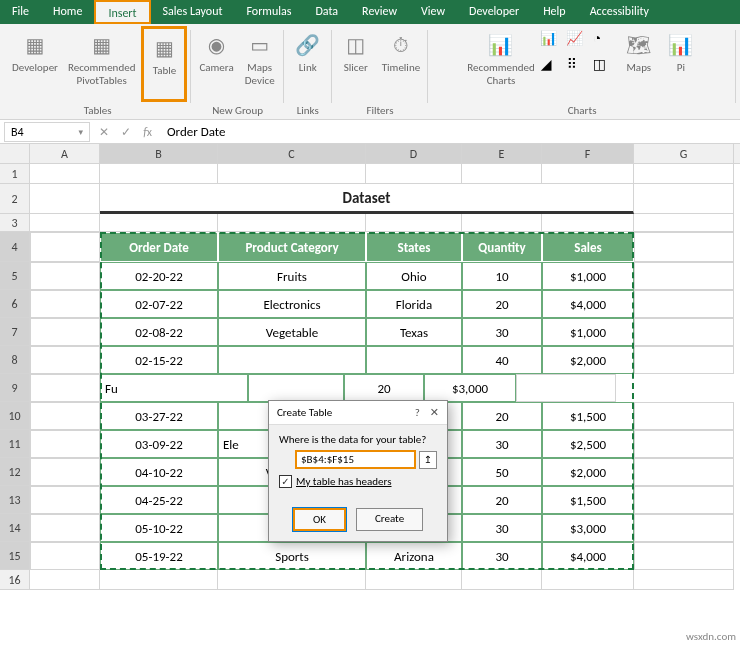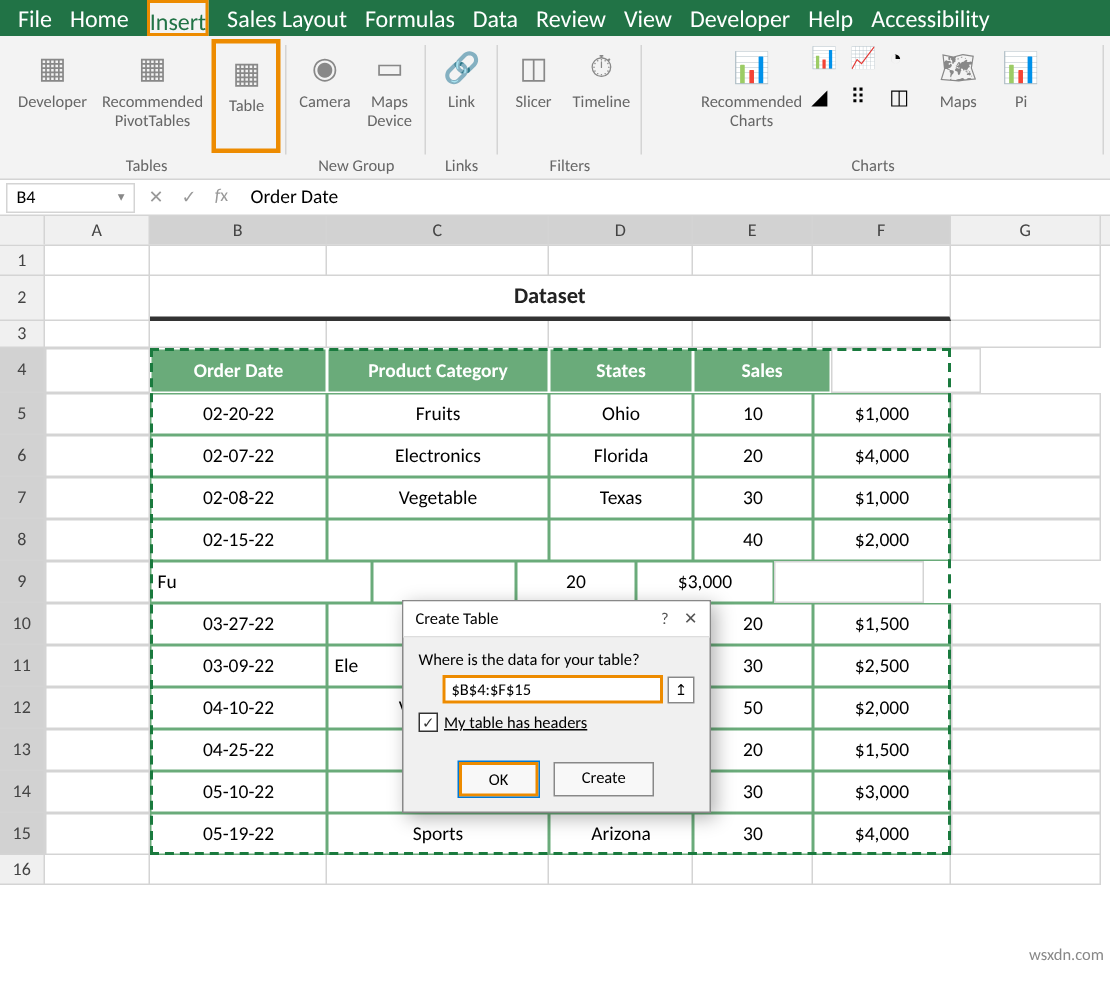--- a/index.html
+++ b/index.html
@@ -1,19 +1,19 @@
 <!DOCTYPE html>
 <html><head>
 <meta charset="utf-8">
 <style>
 * { box-sizing: border-box; margin: 0; padding: 0; font-family: 'Segoe UI', Calibri, sans-serif; }
 body { background: #fff; width: 740px; height: 659px; overflow: hidden; position: relative; }
 
 .menubar { background: #217346; display: flex; height: 24px; overflow: hidden; }
-.menu-item { color: #fff; padding: 4px 0; font-size: 16px; cursor: pointer; white-space: nowrap; margin-left: 12px; }
+.menu-item { color: #fff; padding: 4px 12px; font-size: 12px; cursor: pointer; white-space: nowrap; }
 .menu-item.active { background: #f3f3f3; color: #217346; }
 .menu-highlight { border: 2px solid #ed8b00; }
 
 .ribbon { background: #f3f3f3; border-bottom: 1px solid #d4d4d4; height: 96px; display: flex; padding: 2px 4px 0 4px; }
 .ribbon-group { display: flex; flex-direction: column; align-items: center; padding: 0 4px; position: relative; }
 .ribbon-group::after { content: ''; position: absolute; right: 0; top: 4px; bottom: 16px; width: 1px; background: #d4d4d4; }
 .ribbon-buttons { display: flex; gap: 2px; flex: 1; }
 .ribbon-btn { display: flex; flex-direction: column; align-items: center; justify-content: flex-start; padding: 3px 4px; min-width: 40px; color: #666; font-size: 11px; text-align: center; cursor: pointer; }
 .ribbon-btn.narrow { min-width: 30px; }
 .ribbon-btn .ico { width: 32px; height: 32px; display: flex; align-items: center; justify-content: center; font-size: 20px; color: #888; }
@@ -40,21 +40,21 @@
 .wA { width: 70px; } .wB { width: 118px; } .wC { width: 148px; } .wD { width: 96px; } .wE { width: 80px; } .wF { width: 92px; } .wG { width: 100px; }
 
 .title-cell { font-weight: bold; font-size: 15px; justify-content: center; color: #222; }
 
 .data-row .cell { border: 1px solid #6aab7a; text-align: center; justify-content: center; }
 .data-header .cell { background: #6aab7a; color: #fff; font-weight: bold; border: 1px solid #fff; }
 .sales-cell { justify-content: space-between; padding: 0 10px; }
 
 .marching-ants { position: absolute; border: 2px dashed #1a7a3e; pointer-events: none; }
 
-.dialog { position: absolute; left: 268px; top: 400px; width: 206px; background: #f0f0f0; border: 1px solid #888; box-shadow: 3px 3px 12px rgba(0,0,0,.3); font-size: 11px; }
+.dialog { position: absolute; left: 268px; top: 400px; width: 180px; background: #f0f0f0; border: 1px solid #888; box-shadow: 3px 3px 12px rgba(0,0,0,.3); font-size: 11px; }
 .dialog-title { display: flex; justify-content: space-between; padding: 5px 8px; background: #fff; border-bottom: 1px solid #ddd; }
 .dialog-title .right { display: flex; gap: 10px; color: #555; }
 .dialog-body { padding: 8px 10px; }
 .dialog-input-row { display: flex; margin: 4px 0; align-items: center; }
 .dialog-input { flex: 1; border: 1px solid #888; padding: 1px 4px; font-size: 11px; background: #fff; }
 .dialog-input.highlight { border: 2px solid #ed8b00; margin-left: 16px; }
 .collapse-btn { width: 18px; height: 18px; border: 1px solid #888; margin-left: 3px; display: flex; align-items: center; justify-content: center; font-size: 10px; background: #fff; }
 .chk-row { display: flex; align-items: center; gap: 4px; margin: 6px 0; }
 .chk { width: 13px; height: 13px; border: 1px solid #333; background: #fff; display: flex; align-items: center; justify-content: center; font-size: 10px; color: #333; }
 .dialog-btns { display: flex; justify-content: center; gap: 10px; padding: 6px 0 10px 0; }
@@ -216,20 +216,21 @@
       <div class="cell wF"></div>
       <div class="cell wG"></div>
     </div>
 
   <div class="row data-row data-header" style="height:30px">
     <div class="row-h selected" style="line-height:30px">4</div>
       <div class="cell wA" style="background:#fff;border:1px solid #d4d4d4"></div>
     <div class="cell wB">Order Date</div>
     <div class="cell wC">Product Category</div>
     <div class="cell wD">States</div>
+    <div class="cell wE">Quantity</div>
     <div class="cell wF">Sales</div>
     <div class="cell wG" style="background:#fff;border:1px solid #d4d4d4"></div>
   </div>
 
   <div id="data-rows">
       <div class="row data-row">
         <div class="row-h selected">5</div>
         <div class="cell wA" style="border:1px solid #d4d4d4"></div>
         <div class="cell wB">02-20-22</div>
         <div class="cell wC" style="justify-content:center">Fruits</div>

